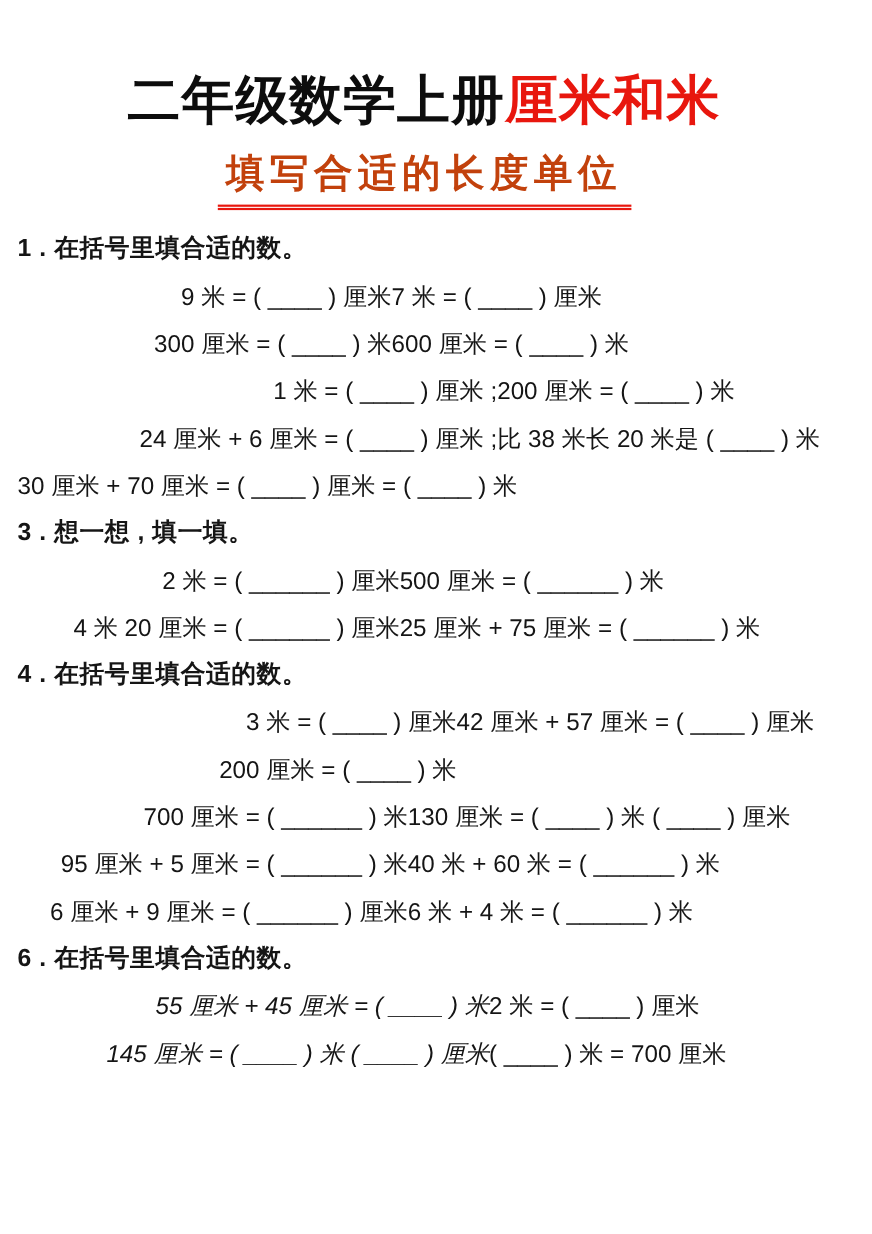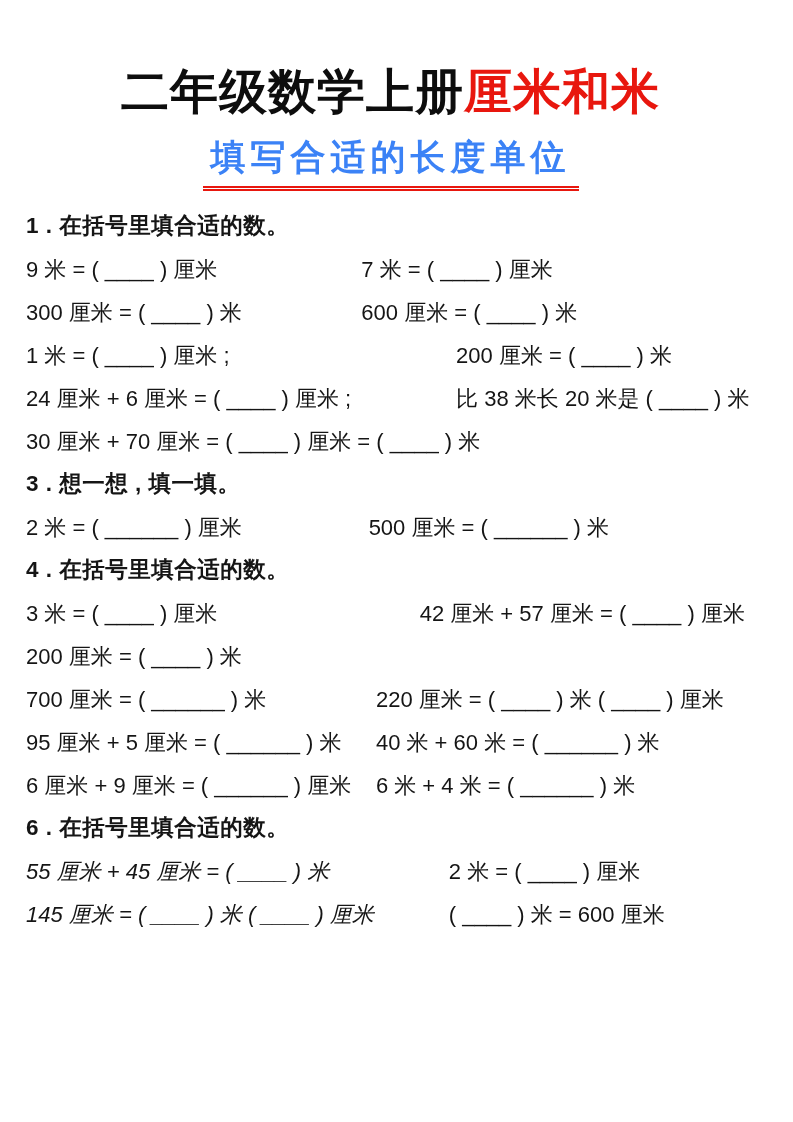--- a/index.html
+++ b/index.html
@@ -1,41 +1,41 @@
 <!DOCTYPE html>
 <html><head>
 <meta charset="utf-8">
 <style>
   html,body{margin:0;padding:0;background:#ffffff;}
   .page{
     width:793px;height:1122px;box-sizing:border-box;
-    padding:62px 38px 0 26px;background:#ffffff;position:relative;
+    padding:62px 38px 0 16px;background:#ffffff;position:relative;
     font-family:"Liberation Sans","DejaVu Sans",sans-serif;
     color:#151515;overflow:hidden;
   }
   
   .title{
     margin:0;text-align:center;font-size:48px;line-height:1.25;
     font-weight:900;letter-spacing:1px;white-space:nowrap;
   }
   .title .t-black{color:#0d0d0d;}
   .title .t-red{color:#e8170e;}
   
   .subtitle-wrap{text-align:center;margin-top:12px;margin-bottom:14px;}
   .subtitle{
-    display:inline-block;color:#3b82f6;font-size:35px;font-weight:700;
+    display:inline-block;color:#c2410c;font-size:35px;font-weight:700;
     font-family:"Liberation Serif","DejaVu Serif",serif;
     letter-spacing:5px;padding:0 8px 5px 8px;
     border-bottom:5px double #e8170e;white-space:nowrap;
   }
   
   .sec{margin:0;}
   .line{
     height:43px;display:flex;align-items:center;
-    font-size:22px;line-height:1;white-space:nowrap;
+    font-size:22px;line-height:1;white-space:nowrap;text-align:right;
   }
   h2.line{margin:0;font-size:22.5px;font-weight:700;letter-spacing:.5px;}
   .row .c0{flex:0 0 auto;}
   .row .c1{flex:0 0 auto;}
   
   .s1 .c0{min-width:46%;}
   .s2 .c0{min-width:59%;}
   .s3 .c0{min-width:47%;}
   .s4 .c0{min-width:54%;}
   .s5 .c0{min-width:48%;}
@@ -79,53 +79,57 @@
       <span class="c0">30 厘米 + 70 厘米 = ( ____ ) 厘米 = ( ____ ) 米</span>
     </div>
   </section>
 
   <section class="sec s3">
     <h2 class="line">3 . 想一想 , 填一填。</h2>
     <div class="line row">
       <span class="c0">2 米 = ( ______ ) 厘米</span>
       <span class="c1">500 厘米 = ( ______ ) 米</span>
     </div>
+    <div class="line row">
+      <span class="c0">4 米 20 厘米 = ( ______ ) 厘米</span>
+      <span class="c1">25 厘米 + 75 厘米 = ( ______ ) 米</span>
+    </div>
   </section>
 
   <section class="sec s4">
     <h2 class="line">4 . 在括号里填合适的数。</h2>
     <div class="line row">
       <span class="c0">3 米 = ( ____ ) 厘米</span>
       <span class="c1">42 厘米 + 57 厘米 = ( ____ ) 厘米</span>
     </div>
     <div class="line row">
       <span class="c0">200 厘米 = ( ____ ) 米</span>
     </div>
   </section>
 
   <section class="sec s5">
     <div class="line row">
       <span class="c0">700 厘米 = ( ______ ) 米</span>
-      <span class="c1">220 厘米 = ( ____ ) 米 ( ____ ) 厘米</span>
+      <span class="c1">130 厘米 = ( ____ ) 米 ( ____ ) 厘米</span>
     </div>
     <div class="line row">
       <span class="c0">95 厘米 + 5 厘米 = ( ______ ) 米</span>
       <span class="c1">40 米 + 60 米 = ( ______ ) 米</span>
     </div>
     <div class="line row">
       <span class="c0">6 厘米 + 9 厘米 = ( ______ ) 厘米</span>
       <span class="c1">6 米 + 4 米 = ( ______ ) 米</span>
     </div>
   </section>
 
   <section class="sec s6">
     <h2 class="line">6 . 在括号里填合适的数。</h2>
     <div class="line row">
       <span class="c0">55 厘米 + 45 厘米 = ( ____ ) 米</span>
       <span class="c1">2 米 = ( ____ ) 厘米</span>
     </div>
     <div class="line row">
       <span class="c0">145 厘米 = ( ____ ) 米 ( ____ ) 厘米</span>
-      <span class="c1">( ____ ) 米 = 600 厘米</span>
+      <span class="c1">( ____ ) 米 = 700 厘米</span>
     </div>
   </section>
 
 </div>
 
 </body></html>

